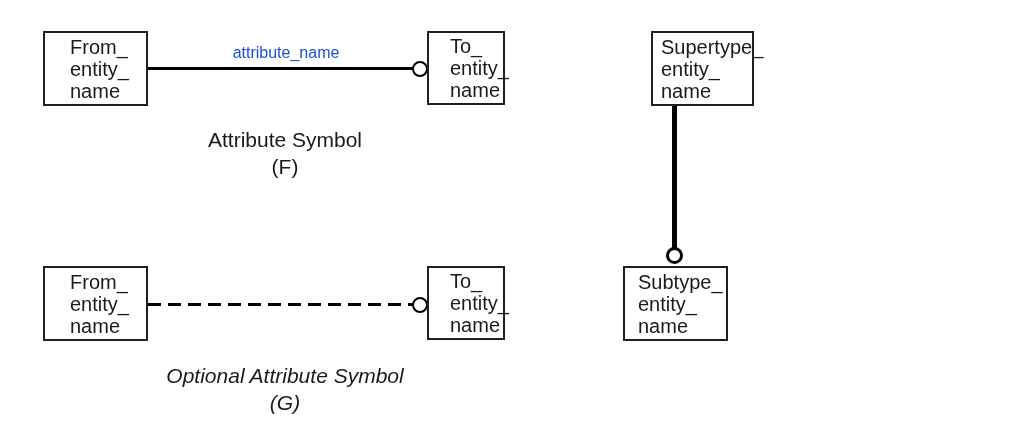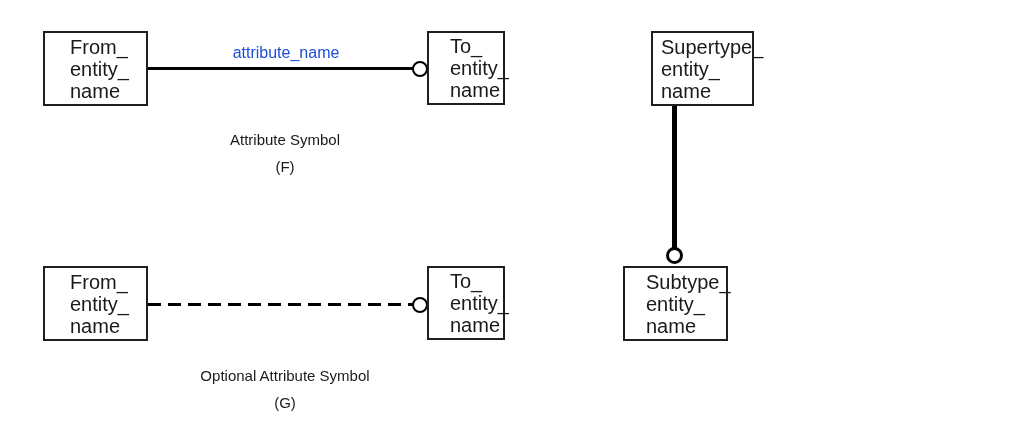--- a/index.html
+++ b/index.html
@@ -61,21 +61,21 @@
     position: absolute;
     transform: translateX(-50%);
     font-size: 16px;
     white-space: nowrap;
     color: #1d4ed8;
   }
   .caption {
     position: absolute;
     transform: translateX(-50%);
     text-align: center;
-    font-size: 15px;
+    font-size: 21px;
     line-height: 27px;
     color: #1a1a1a;
     white-space: nowrap;
   }
 </style>
 </head>
 <body>
 
 <div class="canvas">
 
@@ -112,35 +112,35 @@
 
 
   <div class="circle-terminator" style="left:412px; top:297px;"></div>
 
   <div class="entity-box" style="left:427px; top:266px; width:78px; height:74px; padding-left:21px;">
     <div class="box-line">To_</div>
     <div class="box-line">entity_</div>
     <div class="box-line">name</div>
   </div>
 
-  <div class="caption" style="left:285px; top:362px;">
+  <div class="caption" style="left:285px; top:362px;font-style:italic;">
     <div>Optional Attribute Symbol</div>
     <div>(G)</div>
   </div>
 
   <div class="entity-box" style="left:623px; top:31px; width:103px; height:75px; padding-left:8px;margin-left:28px;">
     <div class="box-line">Supertype_</div>
     <div class="box-line">entity_</div>
     <div class="box-line">name</div>
   </div>
 
   <div class="conn-v" style="left:672px; top:106px; height:142px;"></div>
 
   <div class="circle-terminator big" style="left:666px; top:247px;"></div>
 
-  <div class="entity-box" style="left:623px; top:266px; width:105px; height:75px; padding-left:21px;">
+  <div class="entity-box" style="left:623px; top:266px; width:105px; height:75px; padding-left:13px;">
     <div class="box-line">Subtype_</div>
     <div class="box-line">entity_</div>
     <div class="box-line">name</div>
   </div>
 
 
 </div>
 
 </body></html>

